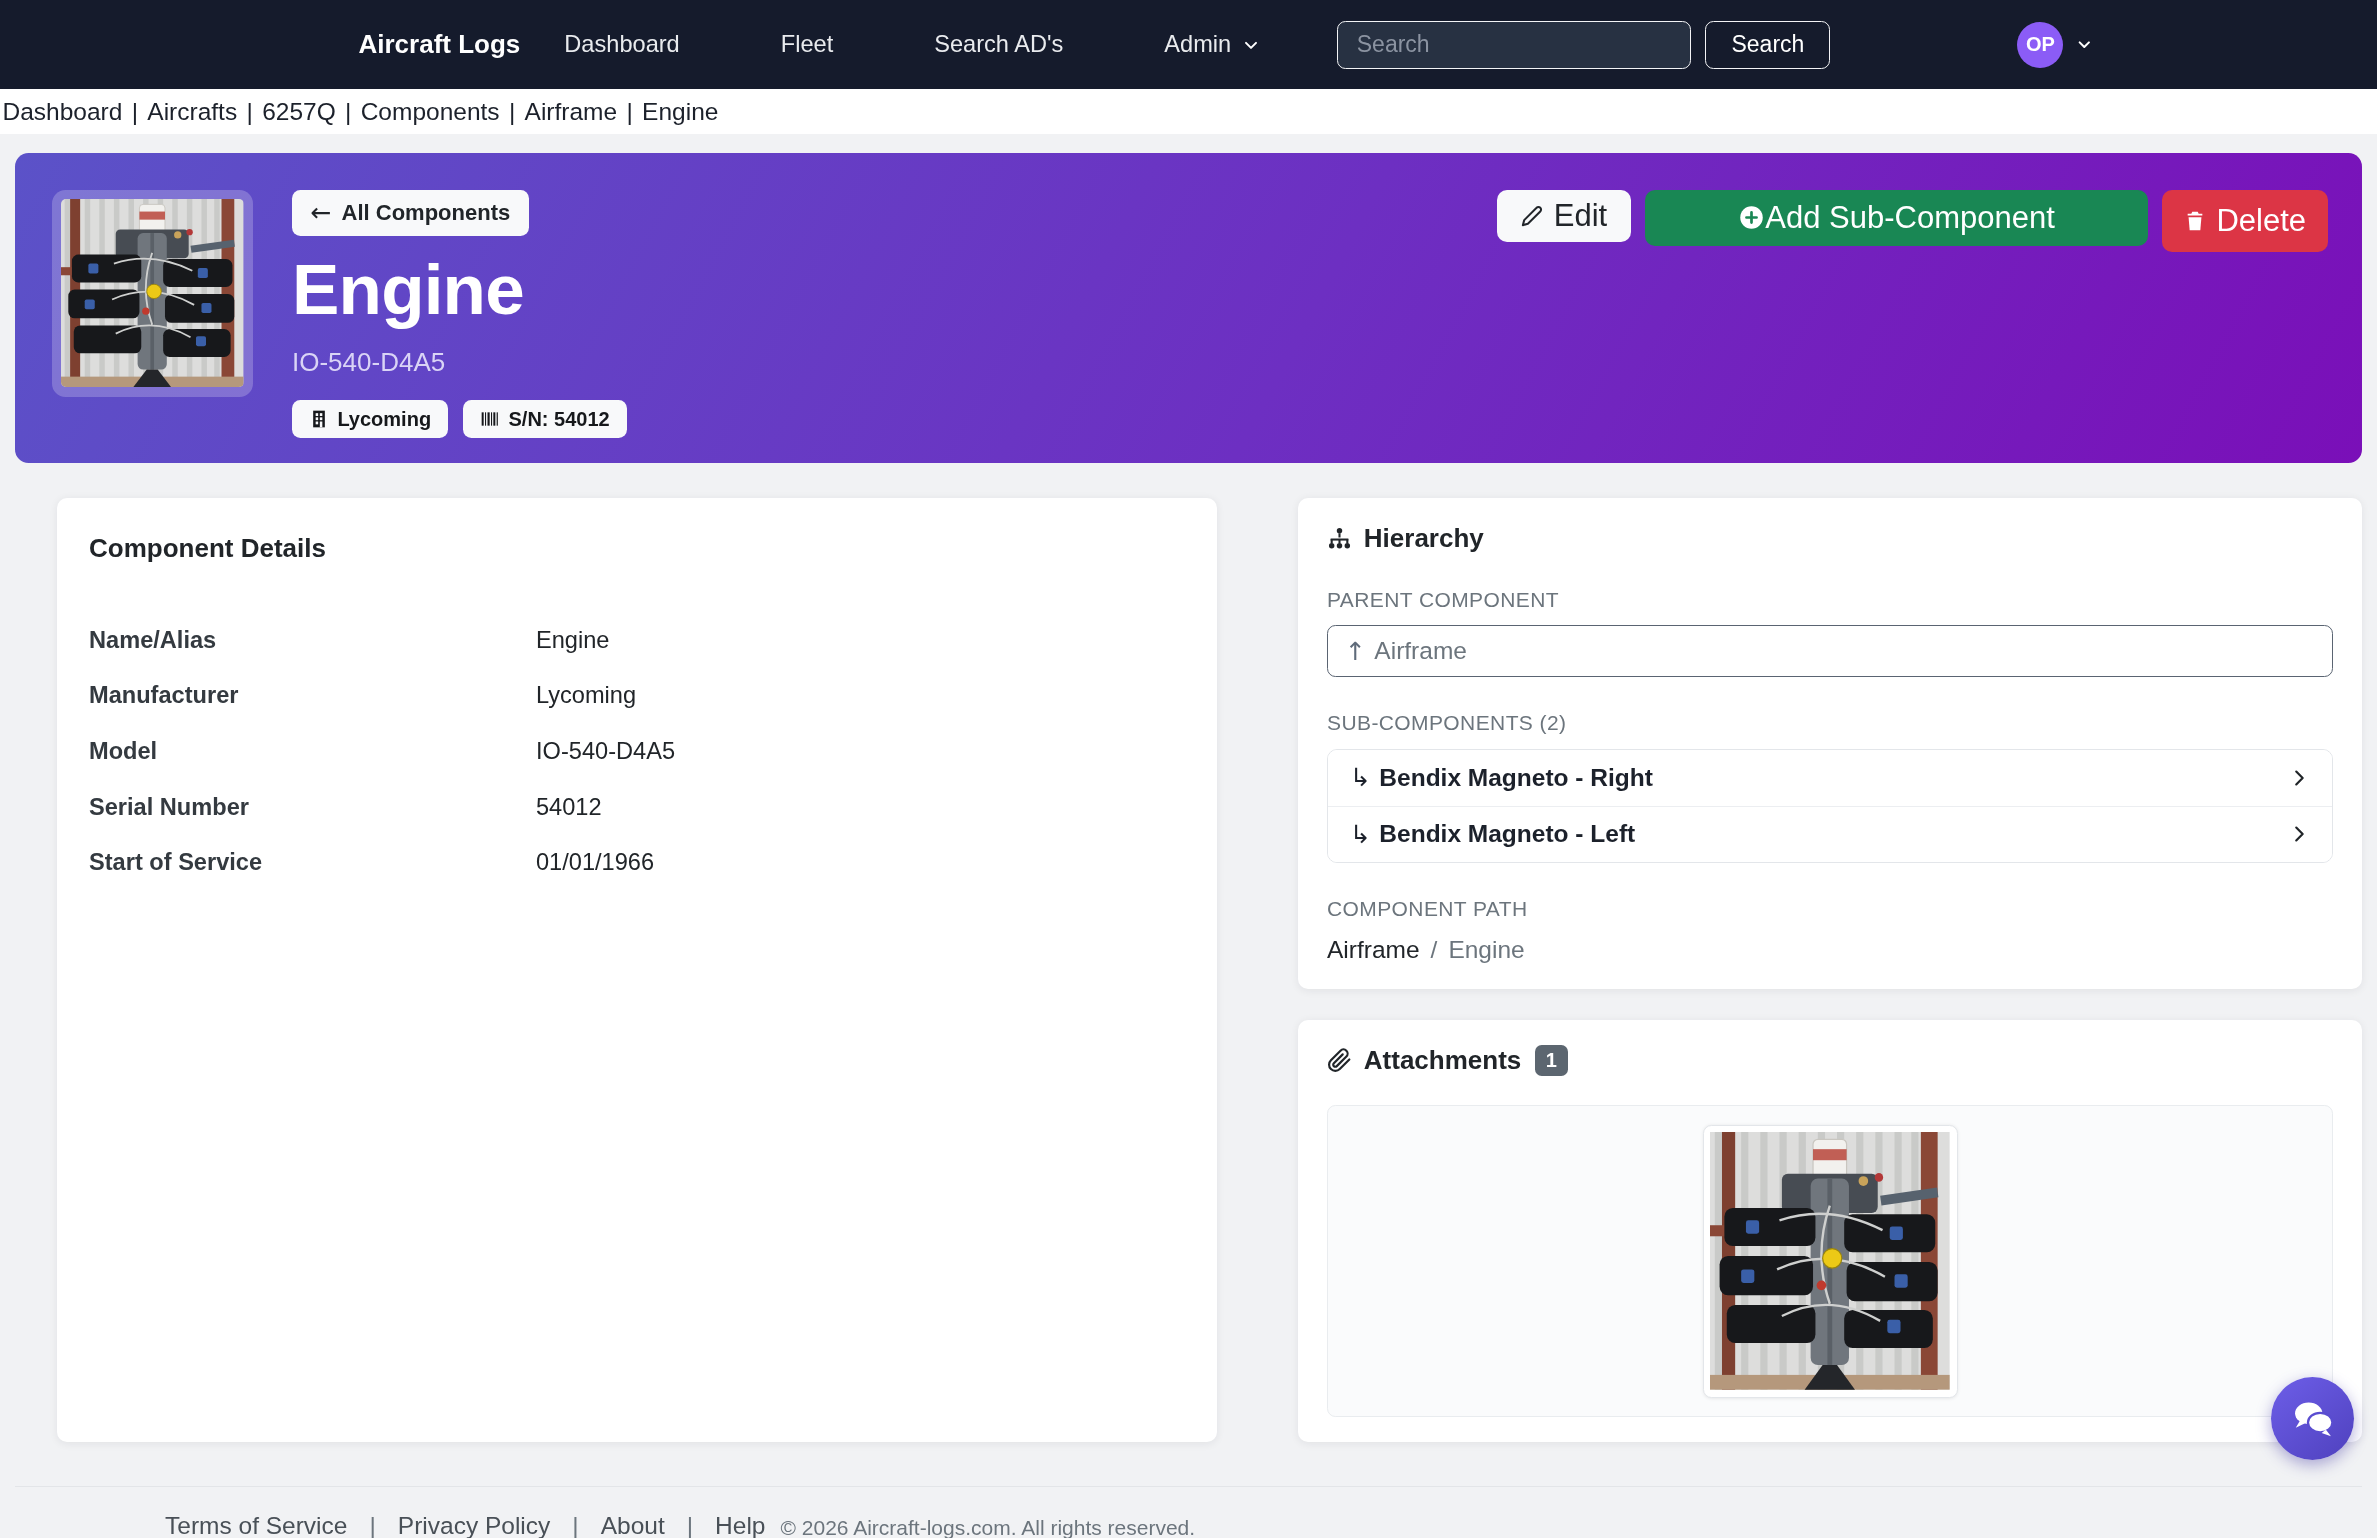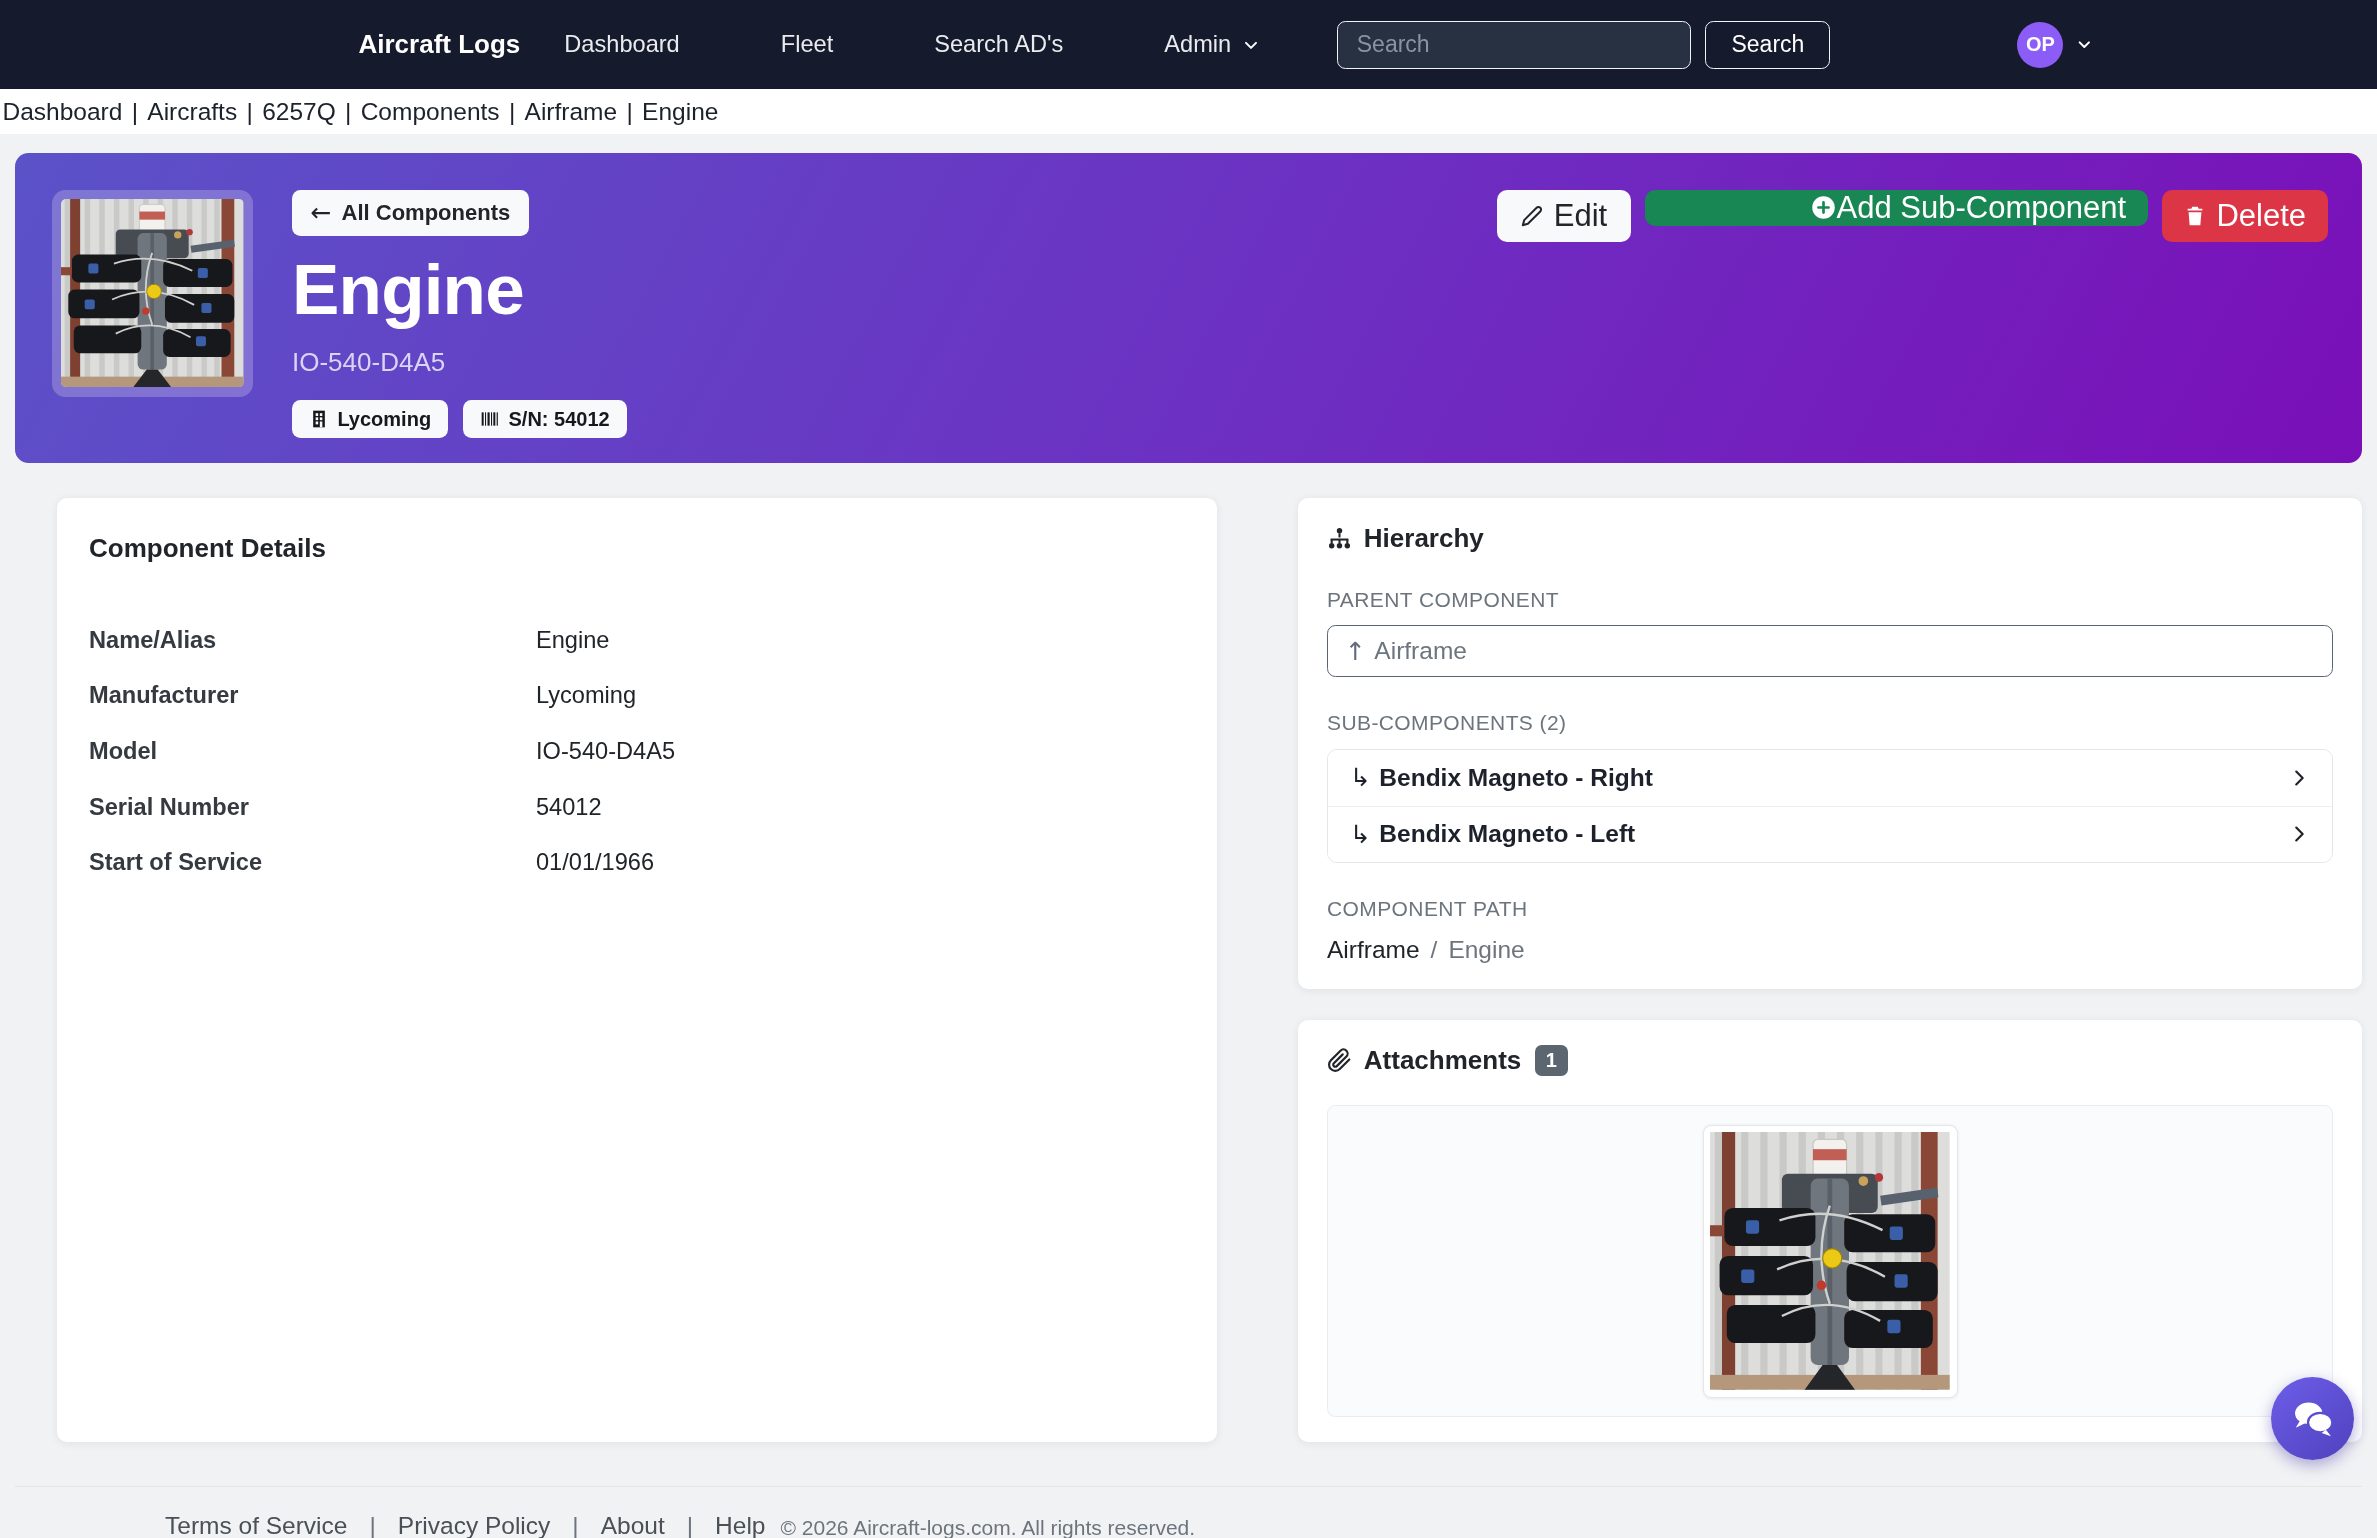--- a/index.html
+++ b/index.html
@@ -39,22 +39,22 @@
   .back-btn .uni { font-size:25px; margin-right:10px; font-weight:400; }
   .hero-title { color:#fff; font-size:71px; font-weight:800; line-height:1; margin-top:18.6px; letter-spacing:-0.8px; }
   .hero-model { color:#dad4f6; font-size:26px; margin-top:22px; }
   .hero-badges { display:flex; gap:15px; margin-top:22px; }
   .badge-pill { height:38px; background:#f8f9fa; border-radius:8.4px; display:flex; align-items:center; padding:0 17px; font-size:20px; font-weight:700; color:#16181b; }
   .badge-pill svg { margin-right:8.4px; }
   .hero-actions { margin-left:auto; display:flex; gap:14.3px; }
   .btn { border:none; border-radius:10px; font-size:31px; display:flex; align-items:center; cursor:pointer; font-family:"Liberation Sans",sans-serif; }
   .btn-edit { background:#f8f9fa; color:#212529; height:52px; padding:0 23.6px; font-weight:500; }
   .btn-edit svg { margin-right:11px; }
-  .btn-add { background:#198754; color:#fff; height:36px; width:503px; justify-content:flex-end; padding:12px 22px; }
-  .btn-del { background:#dc3545; color:#fff; height:52px; padding:12px 22px; }
+  .btn-add { background:#198754; color:#fff; height:56px; width:503px; justify-content:center; padding:12px 22px; }
+  .btn-del { background:#dc3545; color:#fff; height:62px; padding:12px 22px; }
   .btn-del svg { margin-right:10px; }
 
   
   .content { display:flex; gap:31px; margin-top:35px; align-items:stretch; }
   .card { background:#fff; border-radius:10px; box-shadow:0 1.7px 8.4px rgba(25,30,40,0.07);margin-left:42px; }
   .card-details { flex:0 0 1160px; padding:35px 32px; }
   .right-col { flex:1; display:flex; flex-direction:column; gap:31px;padding-left:8px; }
   .card-h { padding:25px 29px; }
   .card-title { font-size:26px; font-weight:700; color:#212529; display:flex; align-items:center; }
   .card-title svg { margin-right:11.8px; }

